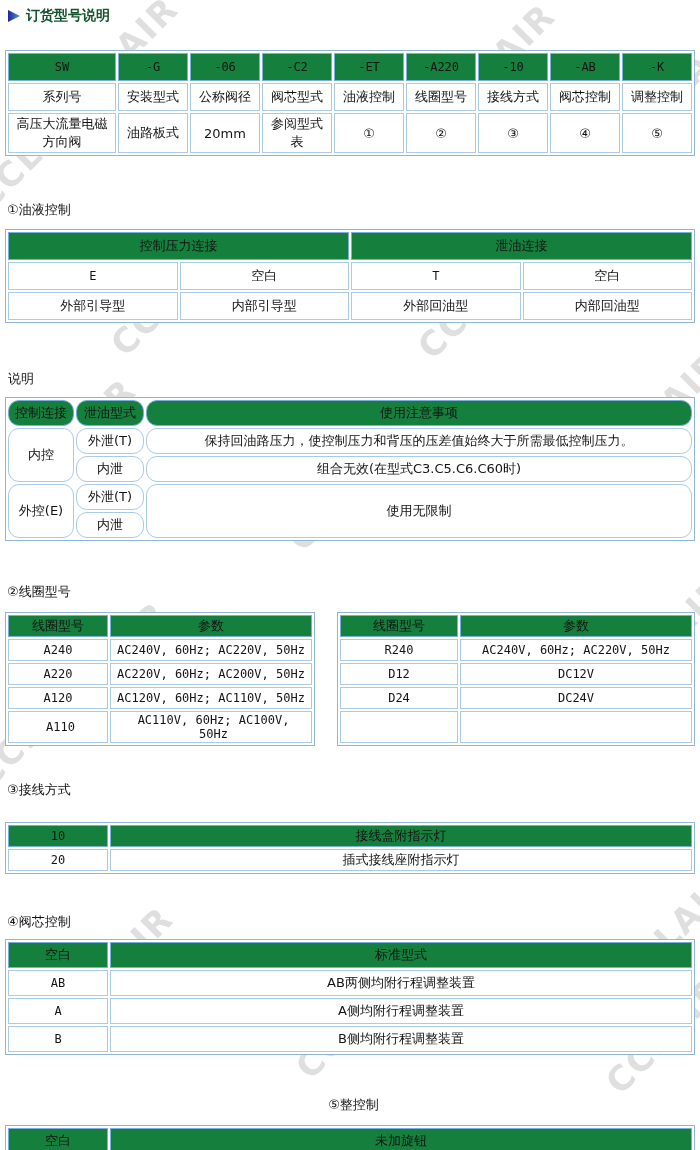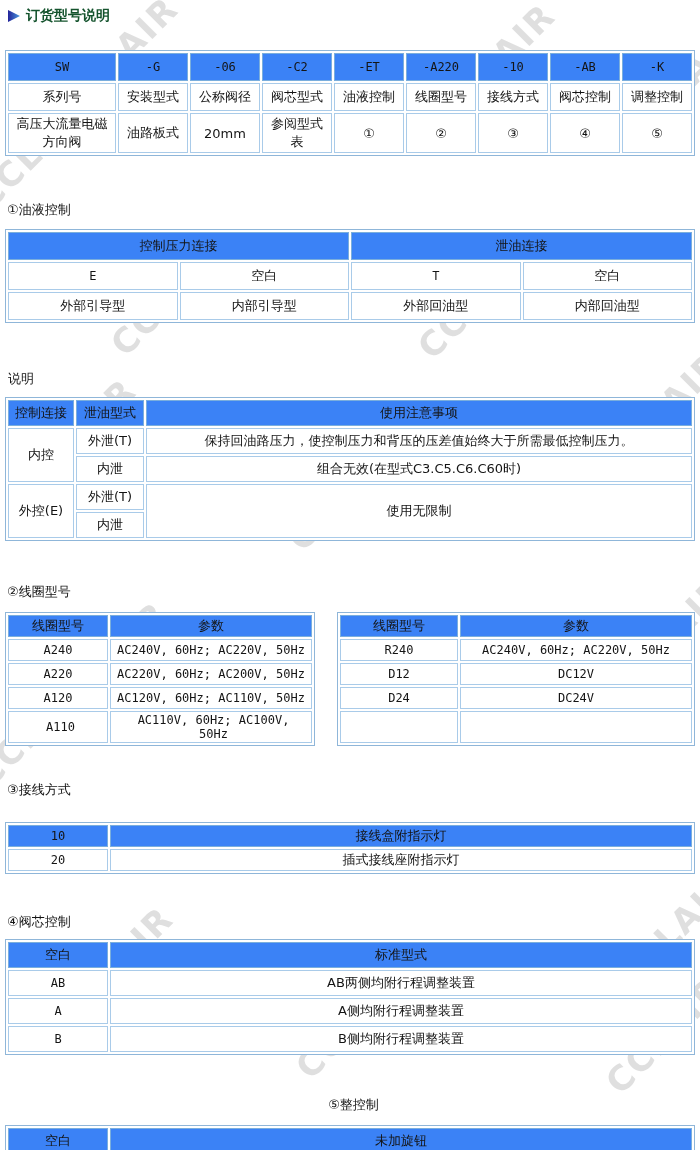--- a/index.html
+++ b/index.html
@@ -30,36 +30,36 @@
   table {
     border-collapse:separate; border-spacing:2px;
     background:#ffffff; border:1px solid #8fb6d9;
     margin-left:5px; width:690px; table-layout:fixed;
   }
   td {
     border:1px solid #a9cbe9; background:#ffffff;
     text-align:center; vertical-align:middle;
     font-size:13px; padding:1px 4px; overflow:hidden;
   }
-  td.hd { background:#3b82f6; border-color:#7aaedd; }
+  td.hd { background:#15803d; border-color:#7aaedd; }
   .mono { font-family:"DejaVu Sans Mono", monospace; font-size:12px; }
 
   
   #model-table { margin-top:25px; }
   #model-table tr.r1 td { height:24px; }
   #model-table tr.r2 td { height:24px; }
   #model-table tr.r3 td { height:36px; }
 
   #fluid-label   { margin-top:46px; }
   #fluid-table   { margin-top:11px; }
   #fluid-table td { height:24px; }
 
   #notes-label   { margin-top:48px;margin-left:8px; }
   #notes-table   { margin-top:10px; }
-  #notes-table td { height:22px; }
+  #notes-table td { height:22px;border-radius:11px; }
 
   #coil-label    { margin-top:43px; }
   .coil-wrap     { margin-top:12px; margin-left:5px; width:690px; display:flex; gap:22px; }
   .coil-wrap table { margin-left:0; }
   #coil-left  { width:310px; }
   #coil-right { width:358px; }
   .coil-wrap td { height:18px; }
   .coil-wrap tr.tall td { height:28px;padding-left:9px; }
 
   #wiring-label  { margin-top:36px; }

